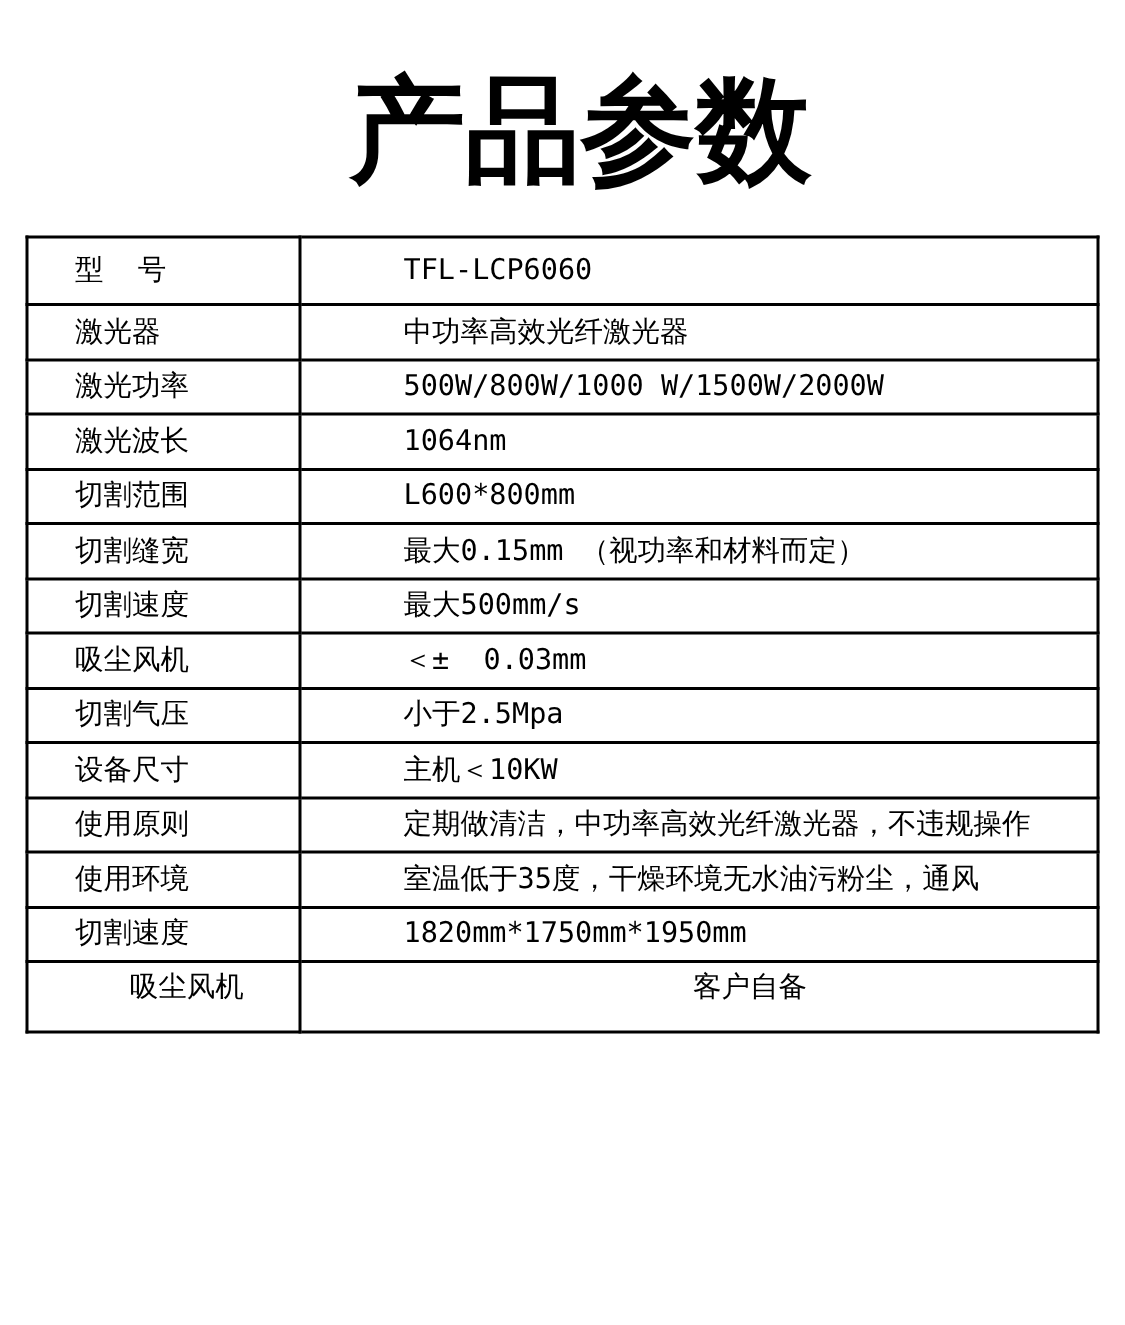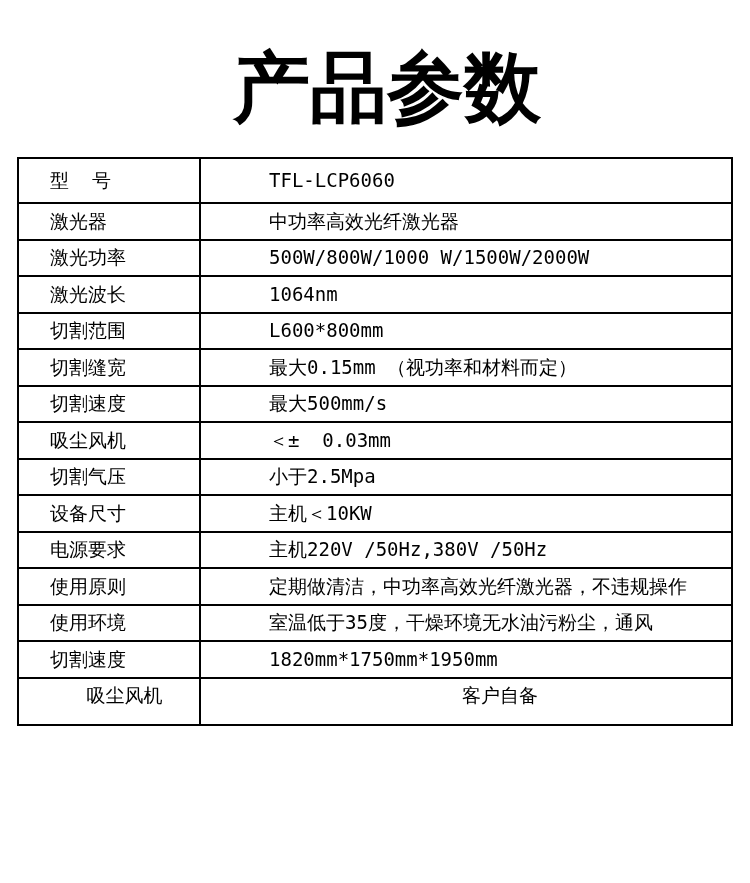--- a/index.html
+++ b/index.html
@@ -103,24 +103,20 @@
         </tr>
         <tr>
           <td class="label-cell">切割气压</td>
           <td class="value-cell">小于2.5Mpa</td>
         </tr>
         <tr>
           <td class="label-cell">设备尺寸</td>
           <td class="value-cell">主机＜10KW</td>
         </tr>
         <tr>
-          <td class="label-cell">电源要求</td>
-          <td class="value-cell">主机220V /50Hz,380V /50Hz</td>
-        </tr>
-        <tr>
           <td class="label-cell">使用原则</td>
           <td class="value-cell">定期做清洁，中功率高效光纤激光器，不违规操作</td>
         </tr>
         <tr>
           <td class="label-cell">使用环境</td>
           <td class="value-cell">室温低于35度，干燥环境无水油污粉尘，通风</td>
         </tr>
         <tr>
           <td class="label-cell">切割速度</td>
           <td class="value-cell">1820mm*1750mm*1950mm</td>

